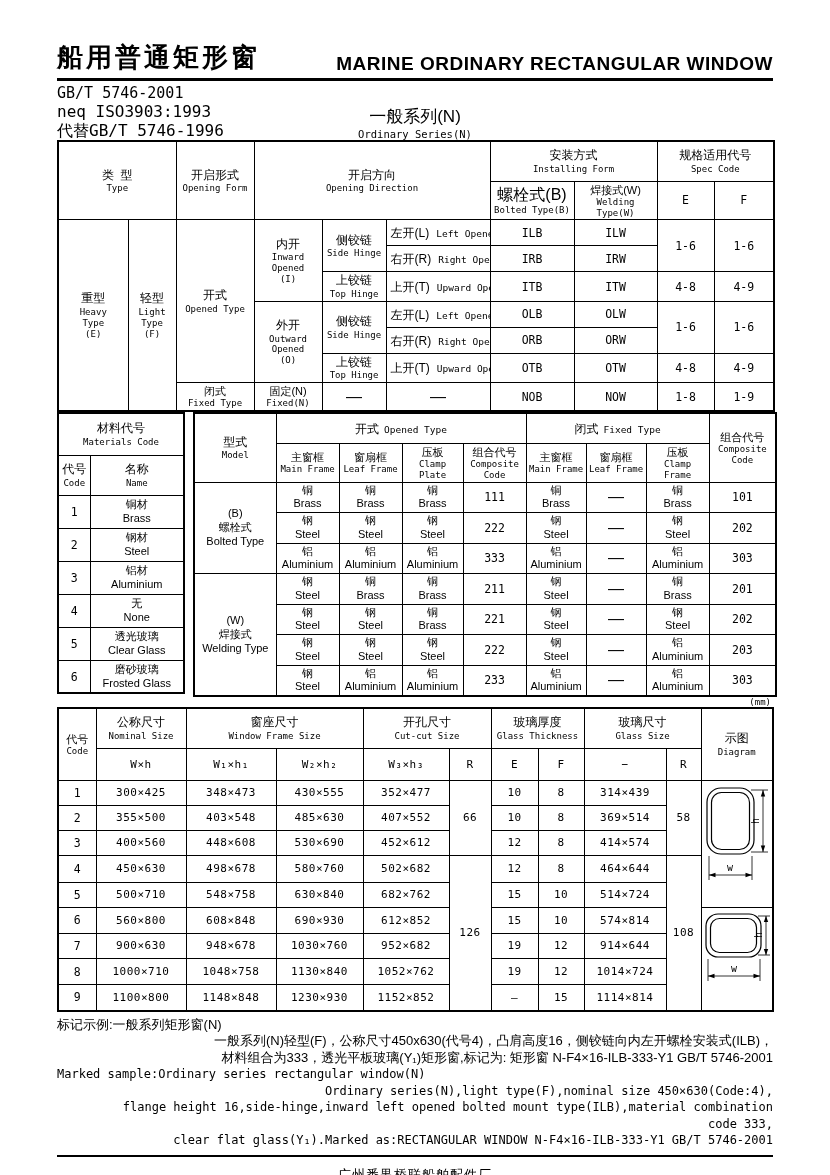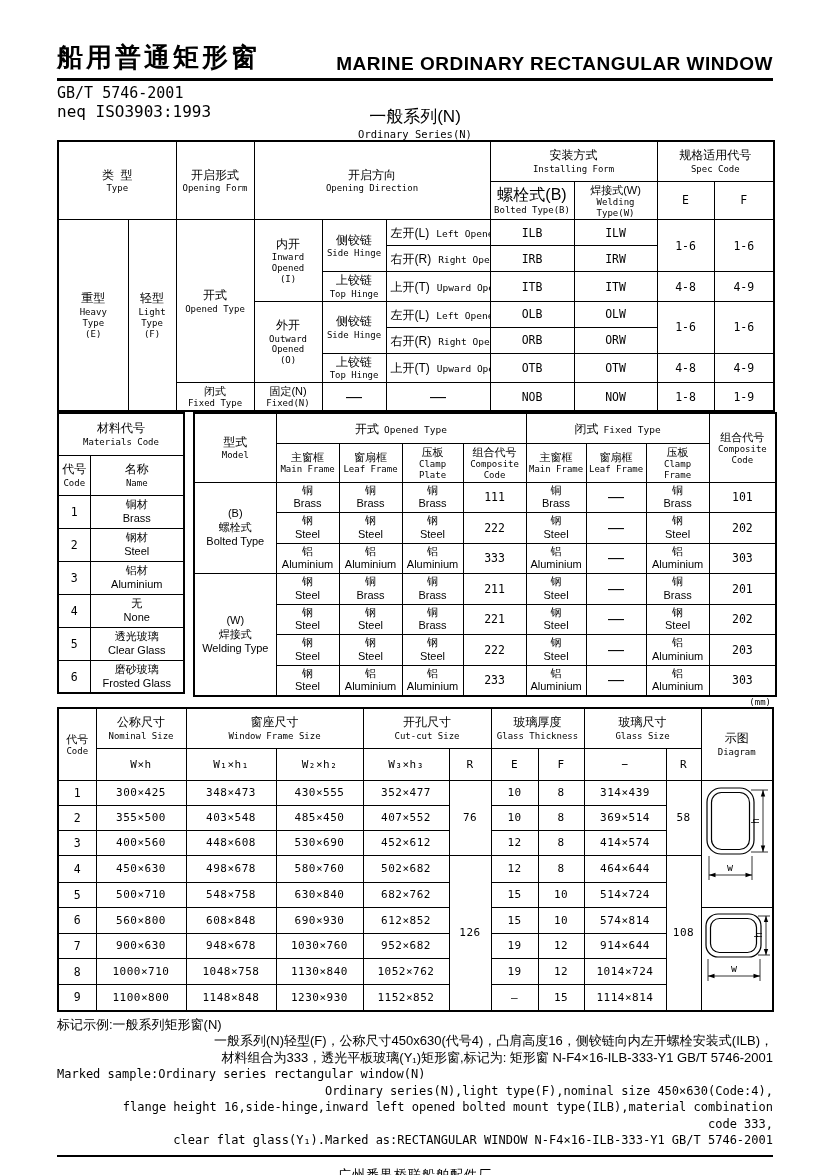--- a/index.html
+++ b/index.html
@@ -68,20 +68,21 @@
   <div class="title-row">
     <div class="title-zh">船用普通矩形窗</div>
     <div class="title-en">MARINE ORDINARY RECTANGULAR WINDOW</div>
   </div>
   <div class="title-rule"></div>
 
   <div class="subheader">
     <div class="standards">
       <div class="std-main">GB/T 5746-2001</div>
       <div class="std-sub">neq ISO3903:1993</div>
+      <div class="std-sub">代替GB/T 5746-1996</div>
     </div>
     <div class="series">
       <div class="series-zh">一般系列(N)</div>
       <div class="series-en">Ordinary Series(N)</div>
     </div>
   </div>
 
   <table class="t1 t-outer">
     <colgroup>
       <col style="width:70px">
@@ -535,21 +536,21 @@
       <td class="dim">−</td>
       <td class="dim">R</td>
     </tr>
 
     <tr style="height:25px">
       <td class="num">1</td>
       <td class="dim">300×425</td>
       <td class="dim">348×473</td>
       <td class="dim">430×555</td>
       <td class="dim">352×477</td>
-      <td class="dim" rowspan="3">76</td>
+      <td class="dim" rowspan="3">66</td>
       <td class="dim">10</td>
       <td class="dim">8</td>
       <td class="dim">314×439</td>
       <td class="dim" rowspan="3">58</td>
       <td rowspan="5">
         <svg width="68" height="120" viewBox="0 0 68 120">
           <rect class="st" x="3" y="6" width="47" height="66" rx="14"></rect>
           <rect class="st" x="7.5" y="10.5" width="38" height="57" rx="10"></rect>
           <line class="thin" x1="47" y1="8" x2="64" y2="8"></line>
           <line class="thin" x1="47" y1="70" x2="64" y2="70"></line>
@@ -563,21 +564,21 @@
           <path class="arr" d="M5 93 l6.5 -2.2 v4.4 z"></path>
           <path class="arr" d="M48 93 l-6.5 -2.2 v4.4 z"></path>
           <text class="dimtxt" x="26" y="89" text-anchor="middle">w</text>
         </svg>
       </td>
     </tr>
     <tr style="height:25px">
       <td class="num">2</td>
       <td class="dim">355×500</td>
       <td class="dim">403×548</td>
-      <td class="dim">485×450</td>
+      <td class="dim">485×630</td>
       <td class="dim">407×552</td>
       <td class="dim">10</td>
       <td class="dim">8</td>
       <td class="dim">369×514</td>
     </tr>
     <tr style="height:25px">
       <td class="num">3</td>
       <td class="dim">400×560</td>
       <td class="dim">448×608</td>
       <td class="dim">530×690</td>

